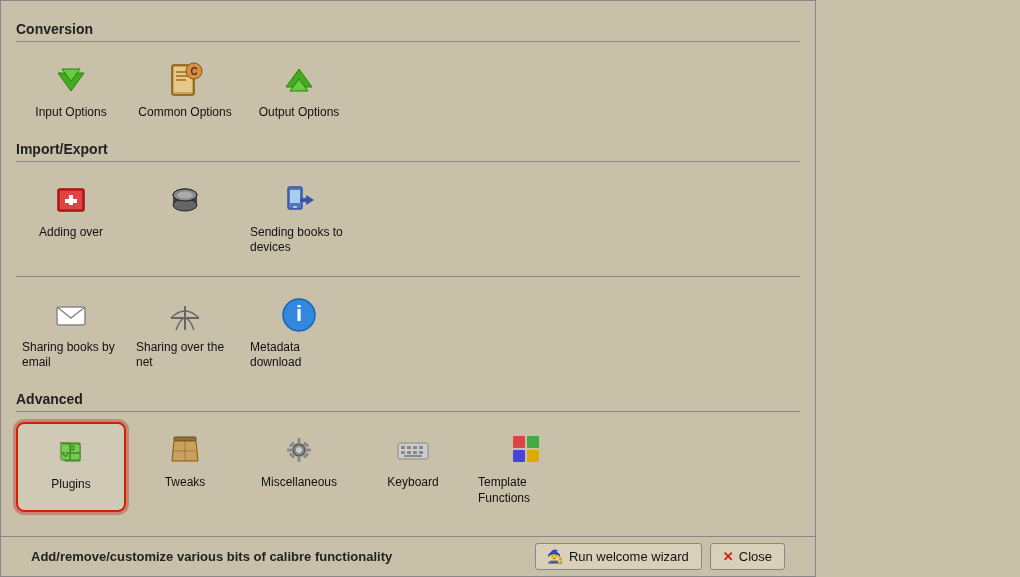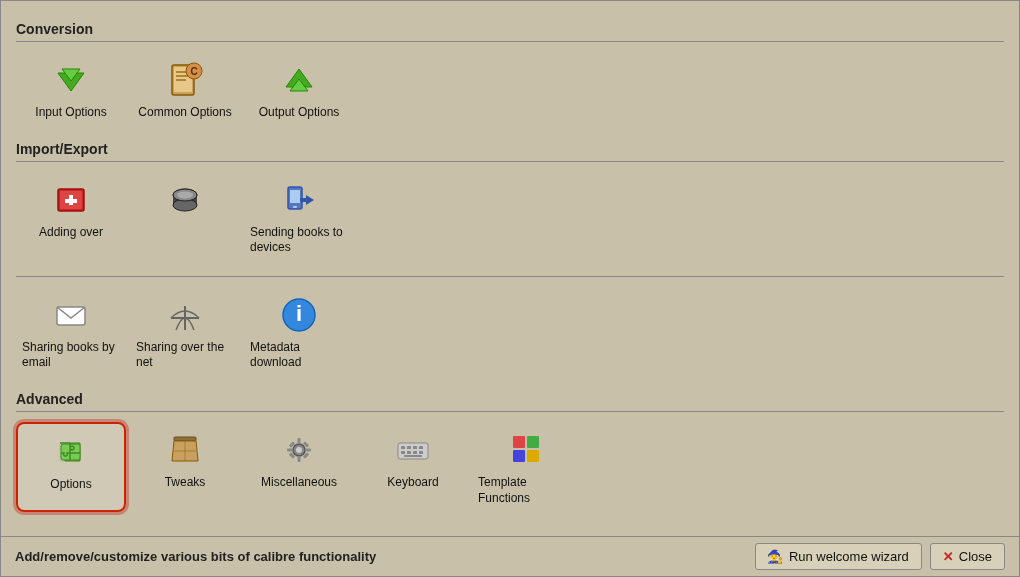--- a/index.html
+++ b/index.html
@@ -6,21 +6,21 @@
     body {
       font-family: "Segoe UI", Arial, sans-serif;
       font-size: 13px;
       background: #c8c0a8;
       width: 1020px;
       height: 577px;
       display: flex;
       flex-direction: column;
     }
     .main-window {
-      width: 1020px;
+      width: 816px;
       height: 577px;
       background: #a16207;
       display: flex;
       flex-direction: column;
       border: 1px solid #888;
     }
     .content-area {
       display: flex;
       flex: 1;
       overflow: hidden;
@@ -87,21 +87,21 @@
     }
     .icon-label {
       font-size: 12px;
       color: #111;
       line-height: 1.3;
       text-align: left;
     }
     .bottom-bar {
       background: #c8c0a8;
       border-top: 1px solid #888;
-      padding: 6px 14px;
+      padding: 6px 30px;
       display: flex;
       align-items: center;
       justify-content: space-between;
     }
     .bottom-status {
       font-size: 13px;
       font-weight: bold;
       color: #222;
     }
     .bottom-buttons {
@@ -260,21 +260,21 @@
             <svg width="38" height="38" viewBox="0 0 38 38">
 
               <path d="M8,10 L18,10 L18,13 Q21,11 21,14 Q21,17 18,15 L18,20 L13,20 L13,17 Q10,16 10,19 Q10,22 13,21 L13,28 L24,28 L24,23 Q27,22 27,25 Q27,28 24,27 L24,28 L28,28 L28,10 Z" fill="#66bb44" stroke="#448822" stroke-width="1"></path>
               <rect x="8" y="10" width="20" height="18" rx="1" fill="none" stroke="#448822" stroke-width="0.5" opacity="0.3"></rect>
 
               <rect x="9" y="11" width="19" height="16" rx="2" fill="#77cc55" stroke="#448822" stroke-width="1"></rect>
               <path d="M18,11 L18,14 Q22,12 22,15 Q22,18 18,16 L18,27" fill="none" stroke="#448822" stroke-width="1.5"></path>
               <path d="M9,20 L12,20 Q11,23 13.5,23 Q16,23 15,20 L28,20" fill="none" stroke="#448822" stroke-width="1.5"></path>
             </svg>
           </div>
-          <span class="icon-label">Options</span>
+          <span class="icon-label">Plugins</span>
         </div>
 
         <div class="icon-item">
           <div class="icon-img">
             <svg width="38" height="38" viewBox="0 0 38 38">
 
               <rect x="8" y="6" width="22" height="4" rx="1" fill="#8b7040" stroke="#6b5020" stroke-width="1"></rect>
               <path d="M8,10 L6,30 L32,30 L30,10 Z" fill="#c8a060" stroke="#8b5a00" stroke-width="1"></path>
               <line x1="19" y1="10" x2="19" y2="30" stroke="#8b5a00" stroke-width="1" opacity="0.5"></line>
               <line x1="8" y1="20" x2="30" y2="20" stroke="#8b5a00" stroke-width="1" opacity="0.5"></line>

